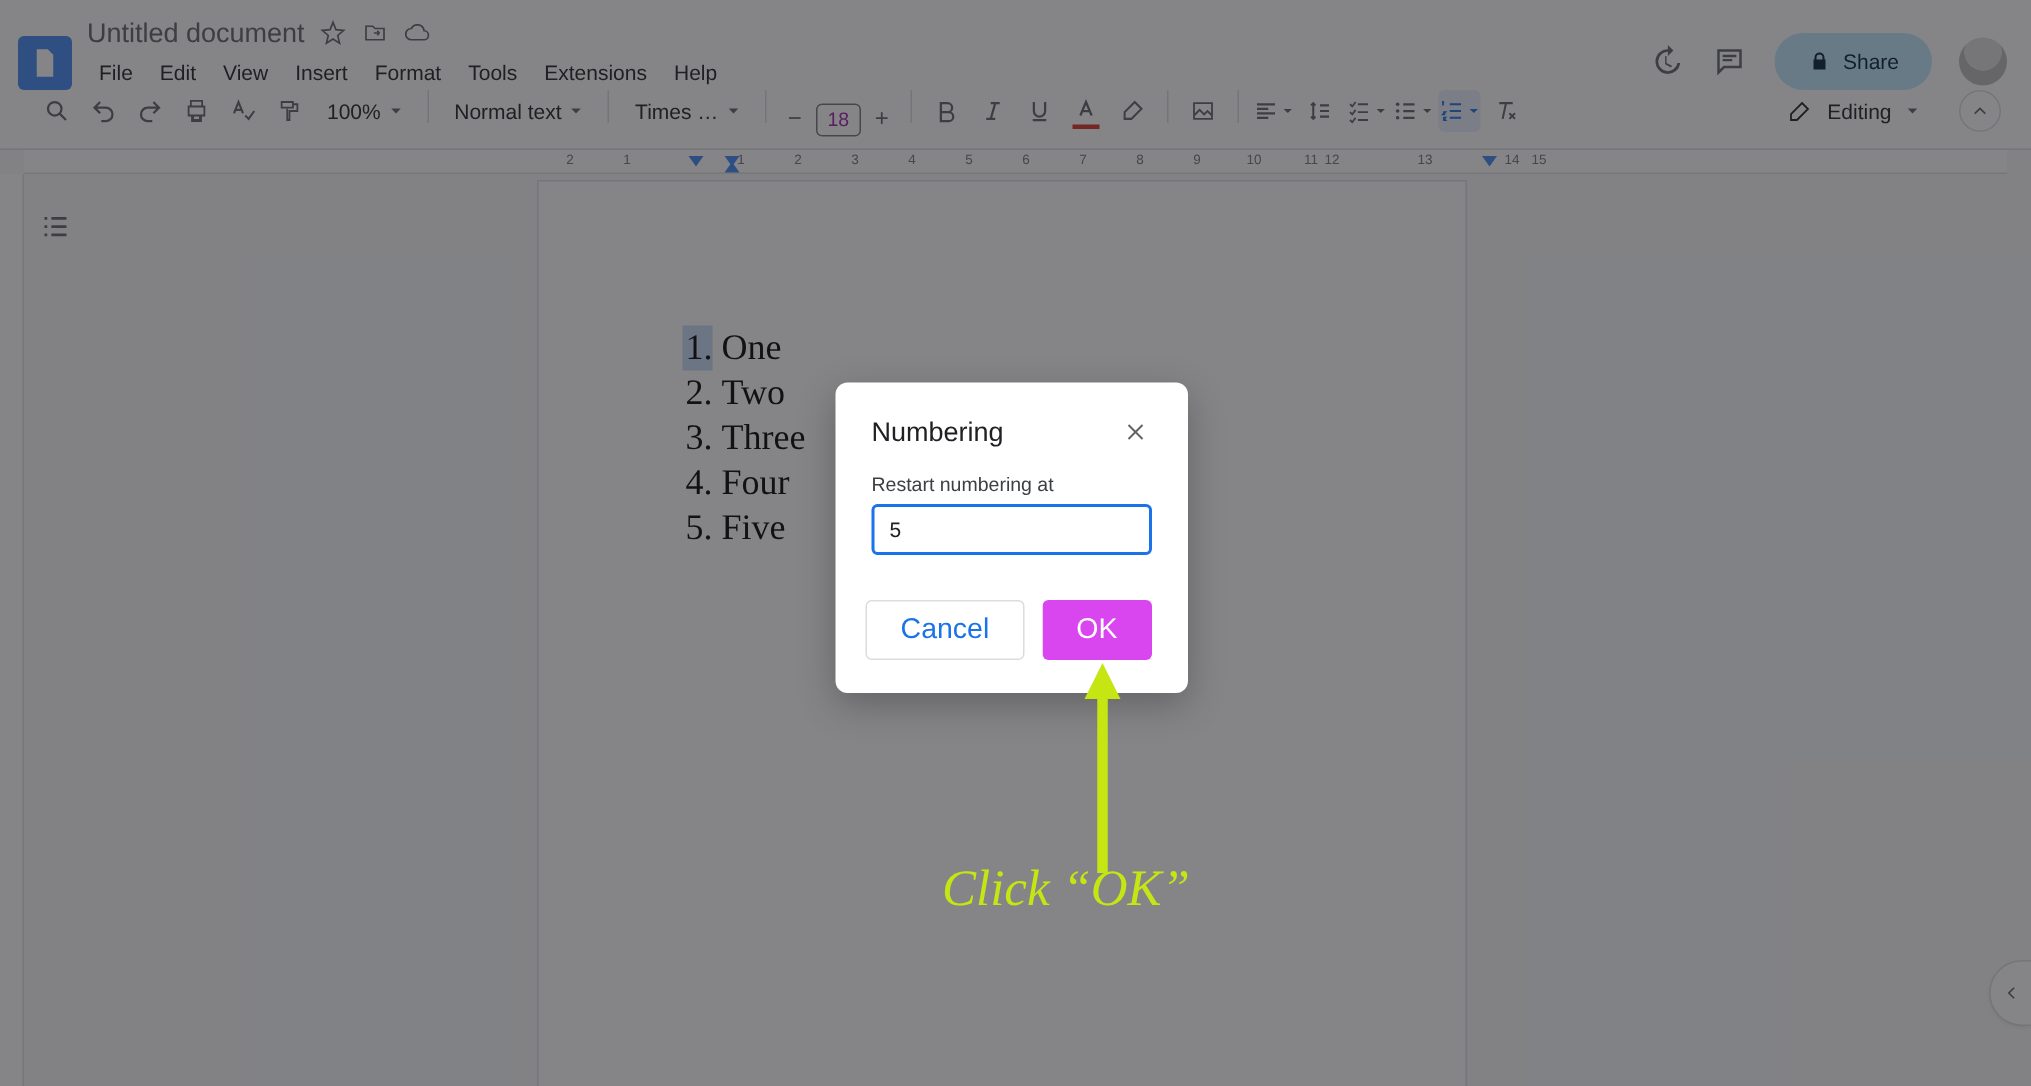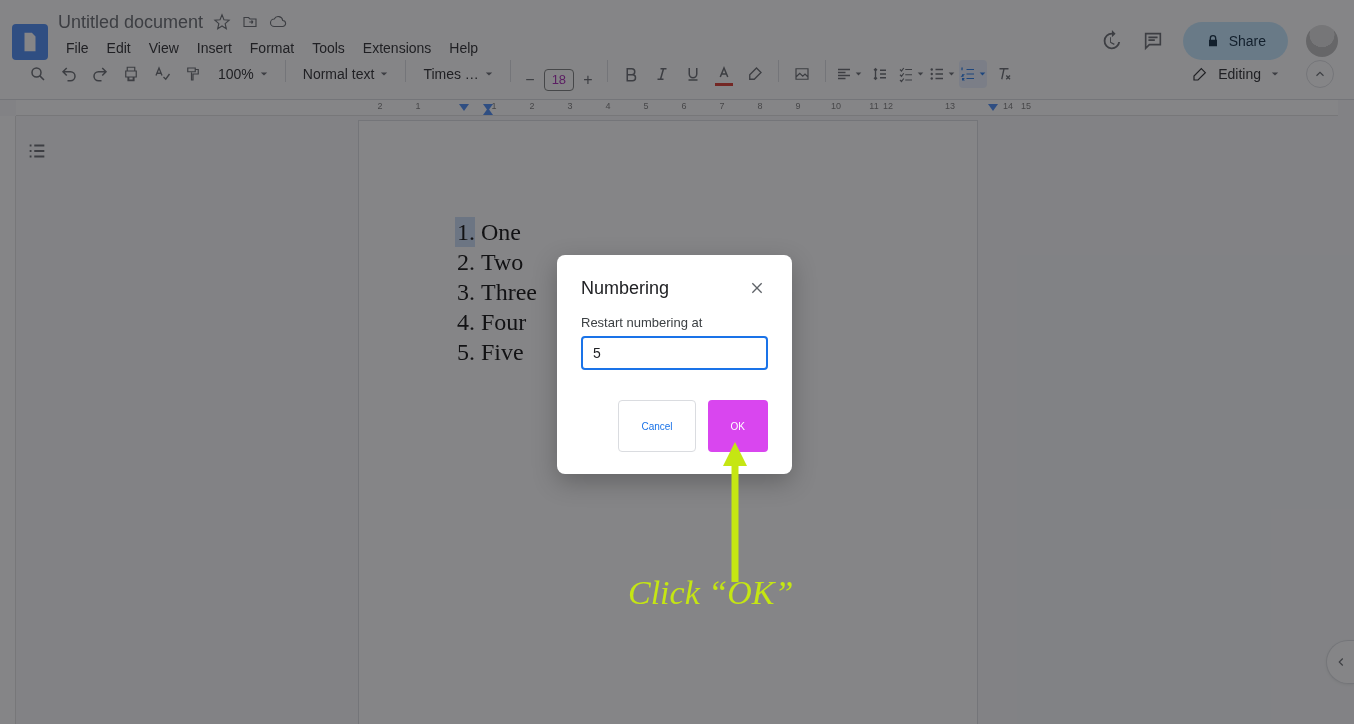--- a/index.html
+++ b/index.html
@@ -70,21 +70,21 @@
   
   .overlay { position: absolute; inset: 0; background: rgba(32,33,36,0.55); }
   .dialog { position: absolute; left: 557px; top: 255px; width: 235px; background: #fff; border-radius: 8px; box-shadow: 0 8px 24px rgba(0,0,0,0.25); padding: 22px 24px; }
   .dialog-head { display: flex; align-items: center; justify-content: space-between; margin-bottom: 16px; }
   .dialog-title { font-size: 18px; color: #202124; font-weight: 400; }
   .dialog-close { width: 22px; height: 22px; color: #5f6368; cursor: pointer; display: inline-flex; align-items: center; justify-content: center; }
   .dialog-close svg { width: 16px; height: 16px; stroke: currentColor; stroke-width: 2; fill: none; }
   .dialog-label { font-size: 13px; color: #3c4043; margin-bottom: 6px; display: block; }
   .dialog-input { width: 100%; height: 34px; border: 2px solid #1a73e8; border-radius: 4px; padding: 0 10px; font-size: 14px; color: #202124; outline: none; }
   .dialog-actions { display: flex; justify-content: flex-end; gap: 12px; margin-top: 30px; }
-  .btn { height: 52px; padding: 0 22px; border-radius: 4px; font-size: 10px; font-weight: 500; cursor: pointer; display: inline-flex; align-items: center; justify-content: center; border: 1px solid transparent; }
+  .btn { height: 40px; padding: 0 22px; border-radius: 4px; font-size: 19px; font-weight: 500; cursor: pointer; display: inline-flex; align-items: center; justify-content: center; border: 1px solid transparent; }
   .btn-cancel { background: #fff; color: #1a73e8; border-color: #dadce0; }
   .btn-ok { background: #d946ef; color: #fff; }
 
   
   .anno-arrow { position: absolute; left: 720px; top: 442px; width: 30px; height: 140px; pointer-events: none; }
   .anno-arrow svg { width: 100%; height: 100%; }
   .anno-text { position: absolute; left: 628px; top: 574px; font-family: "Comic Sans MS", "Brush Script MT", cursive; font-style: italic; font-size: 34px; color: #c5e613; pointer-events: none; }
 
   .caret { display: inline-block; }
 </style>

